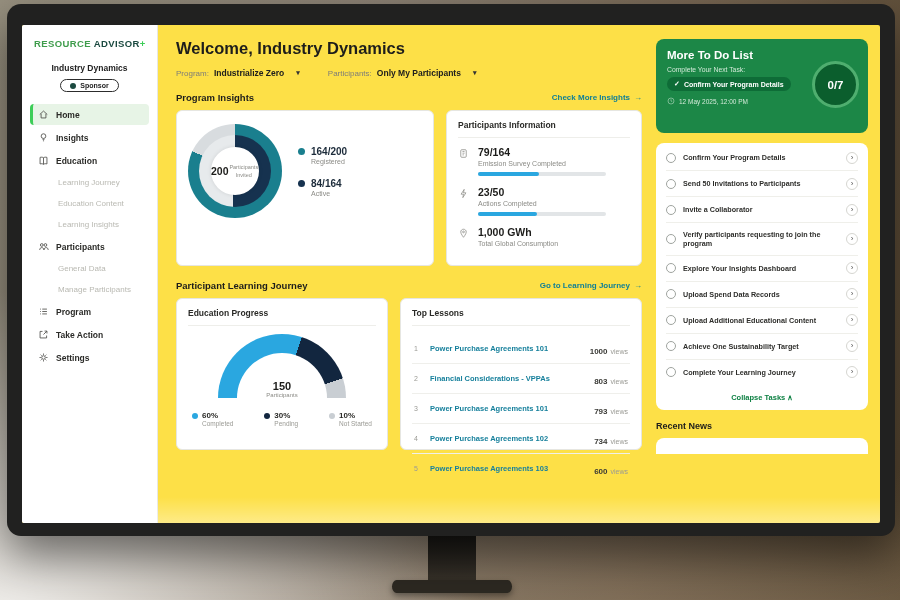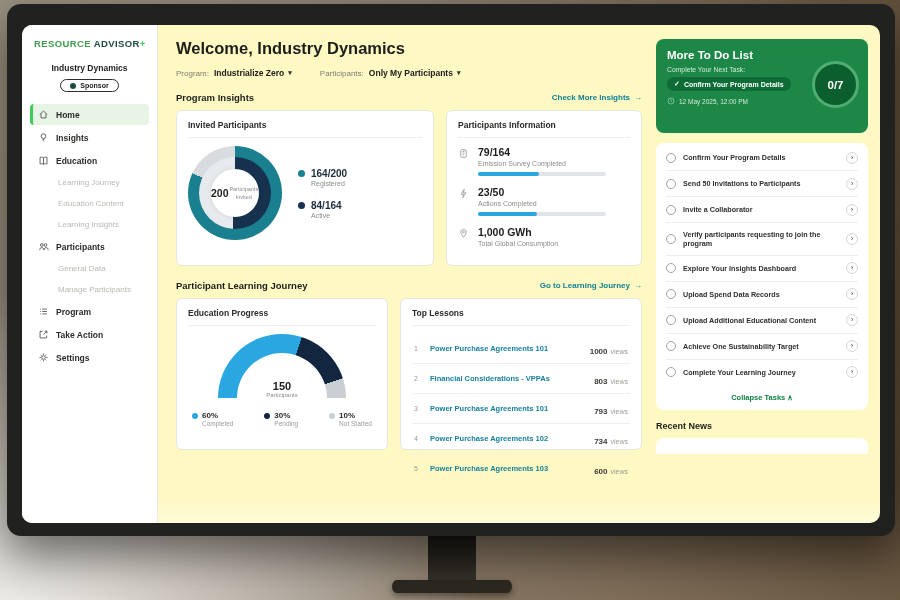--- a/index.html
+++ b/index.html
@@ -9,22 +9,22 @@
   .bg-light{position:absolute;inset:0;pointer-events:none;
     background:radial-gradient(ellipse at 0% 105%,rgba(255,255,255,.9),rgba(255,255,255,0) 38%),
                linear-gradient(to bottom,rgba(0,0,0,0) 78%,rgba(150,130,105,.35) 100%)}
   
   .monitor{position:absolute;left:7px;top:4px;width:888px;height:532px;background:#212120;
     border-radius:14px;box-shadow:0 20px 45px rgba(0,0,0,.5)}
   .stand-neck{position:absolute;left:428px;top:534px;width:48px;height:50px;
     background:linear-gradient(#171613,#3b352c)}
   .stand-base{position:absolute;left:392px;top:580px;width:120px;height:13px;background:#2d2922;
     border-radius:5px/7px;box-shadow:0 3px 6px rgba(0,0,0,.4)}
-  .screen{position:absolute;left:15px;top:21px;right:15px;bottom:13px;background:#fef9c3;
-    border-radius:10px;display:flex;overflow:hidden}
+  .screen{position:absolute;left:15px;top:21px;right:15px;bottom:13px;background:#fde047;
+    border-radius:2px;display:flex;overflow:hidden}
   .screen::after{content:"";position:absolute;left:0;right:0;bottom:0;height:26px;pointer-events:none;
     background:linear-gradient(rgba(255,255,255,0),rgba(255,255,255,.35))}
   
   .sidebar{width:136px;background:#fff;border-right:1px solid #e7e7e2;padding:13px 8px 0;flex-shrink:0}
   .logo{font-size:9.5px;font-weight:bold;letter-spacing:.4px;padding-left:4px;white-space:nowrap}
   .logo .l1{color:#3f9c4c}.logo .l2{color:#1b4a40}.logo .plus{color:#3dcd58}
   .org{text-align:center;font-size:8.5px;font-weight:bold;color:#222;margin-top:14px}
   .badge{margin:6px auto 0;border:1px solid #2c2c2c;border-radius:9px;padding:2px 9px;font-size:7px;
     font-weight:bold;color:#222;display:flex;gap:4px;align-items:center;width:max-content}
   .badge .bdot{width:6px;height:6px;border-radius:50%;background:#1b4a40}
@@ -33,21 +33,21 @@
     font-weight:bold;border-radius:4px;margin:2px 0;cursor:pointer}
   .nav-item.sub{padding-left:28px;color:#b9b9b2;font-weight:normal;font-size:8px}
   .nav-item.active{background:#e7f4e6;border-left:3px solid #3dcd58;padding-left:5px}
   .nicon{width:11px;height:11px;stroke:#4a4a46;fill:none;stroke-width:1.2;flex-shrink:0}
   
   .main{flex:1;padding:14px 12px 0 18px;min-width:0}
   h1{font-size:16.5px;font-weight:bold;color:#1d1d1b;}
   .filters{display:flex;gap:28px;margin-top:10px;align-items:center}
   .filter{display:flex;align-items:center;gap:5px}
   .flabel{font-size:8px;color:#7d7d78}
-  .fvalue{font-size:8.5px;font-weight:bold;color:#20201e;display:flex;align-items:center;gap:4px;cursor:pointer}
+  .fvalue{font-size:8.5px;font-weight:bold;color:#20201e;display:flex;align-items:center;gap:12px;cursor:pointer}
   .chev-down{font-size:7px;color:#333}
   .section-row{display:flex;justify-content:space-between;margin-top:14px;margin-bottom:7px}
   .section-title{font-size:9.5px;font-weight:bold;color:#1d1d1b}
   .tlink{font-size:8px;font-weight:bold;color:#0f7f96;display:flex;align-items:center;gap:4px;cursor:pointer}
   .cards-row{display:flex;gap:12px}
   .card{background:#fff;border:1px solid #e6e6e1;border-radius:6px;padding:9px 11px}
   .card-title{font-size:8.5px;font-weight:bold;color:#2a2a27;padding-bottom:7px;
     border-bottom:1px solid #eeeeea;margin-bottom:8px}
   .card-invited{width:258px;height:156px}
   .donut-row{display:flex;align-items:center;gap:16px;margin-top:4px}
@@ -218,21 +218,20 @@
       <div class="section-row">
         <span class="section-title">Program Insights</span>
         <span class="tlink">
           <span>Check More Insights</span>
           <span>→</span>
         </span>
       </div>
 
       <div class="cards-row">
         <div class="card card-invited">
-          <div class="card-title">Invited Participants</div>
           <div class="donut-row">
             <div class="donut" style="background: conic-gradient(rgb(26, 127, 142) 0deg, rgb(26, 127, 142) 295deg, rgb(216, 220, 223) 295deg, rgb(216, 220, 223) 360deg);">
               <div class="donut-inner" style="background: conic-gradient(rgb(22, 50, 79) 0deg, rgb(22, 50, 79) 184deg, rgb(231, 234, 236) 184deg, rgb(231, 234, 236) 360deg);"></div>
               <div class="donut-hole">
                 <div class="d-val">200</div>
                 <div class="d-lab">Participants Invited</div>
               </div>
             </div>
             <div class="legend">
               <div class="legend-item">

